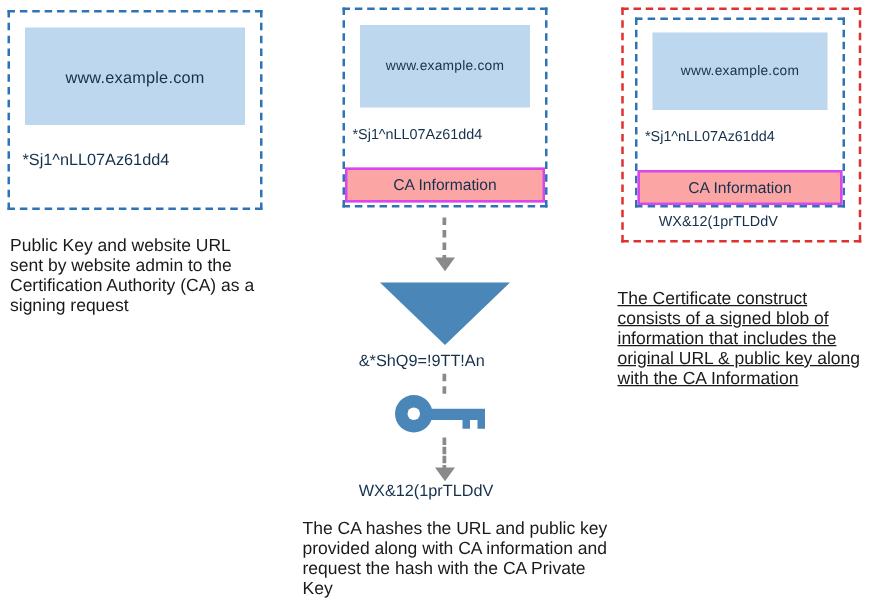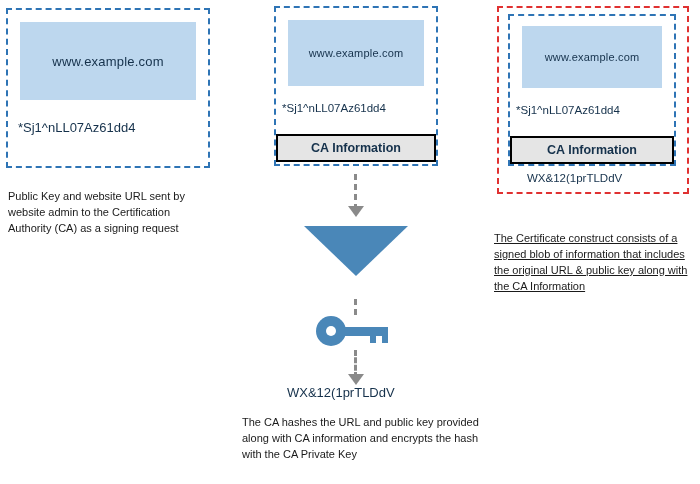--- a/index.html
+++ b/index.html
@@ -54,35 +54,34 @@
   .mono {
     font-family: Liberation Sans, sans-serif;
     font-size: 13px;
     color: #15314b;
     white-space: nowrap;
   }
   .mono.sm { font-size: 11.5px; }
 
   
   .ca-box {
-    border: 2px solid #000000;
-    box-sizing: border-box;
-    background: #e5e5e5;
+    border: 2px solid #d946ef;
+    box-sizing: border-box;
+    background: #fca5a5;
     display: flex;
     align-items: center;
     justify-content: center;
     font-size: 14px;
     color: #15314b;
-    font-weight: bold;
   }
   .ca-box.sm { font-size: 12.5px; }
 
   
   .caption {
-    font-size: 11px;
+    font-size: 14px;
     line-height: 16px;
     color: #1a1a1a;
   }
 
   
   .funnel {
     width: 0; height: 0;
     border-left: 52px solid transparent;
     border-right: 52px solid transparent;
     border-top: 50px solid #4a87b8;
@@ -159,41 +158,42 @@
 
   <div class="abs ca-box sm" style="left:276px; top:134px; width:160px; height:28px;">CA Information</div>
 
   <div class="abs" style="left:354px; top:174px; width:6px; height:36px;">
     <div class="arrow-line" style="height:36px;"></div>
   </div>
   <div class="abs arrow-head" style="left:348px; top:206px;"></div>
 
   <div class="abs funnel" style="left:304px; top:226px;"></div>
 
+  <div class="abs mono" style="left:287px; top:281px;">&amp;*ShQ9=!9TT!An</div>
 
   <div class="abs" style="left:354px; top:299px; width:6px; height:16px;">
     <div class="arrow-line" style="height:16px;"></div>
   </div>
 
   <div class="abs key-wrap" style="left:316px; top:316px;">
     <div class="key-ring"></div>
     <div class="key-hole"></div>
     <div class="key-shaft"></div>
     <div class="key-tooth1"></div>
     <div class="key-tooth2"></div>
   </div>
 
   <div class="abs" style="left:354px; top:350px; width:6px; height:28px;">
     <div class="arrow-line" style="height:28px;"></div>
   </div>
   <div class="abs arrow-head" style="left:348px; top:374px;"></div>
 
   <div class="abs mono" style="left:287px; top:385px;">WX&amp;12(1prTLDdV</div>
 
-  <div class="abs caption" style="left:242px; top:414px; width:252px;">The CA hashes the URL and public key provided along with CA information and encrypts the hash with the CA Private Key</div>
+  <div class="abs caption" style="left:242px; top:414px; width:252px;">The CA hashes the URL and public key provided along with CA information and request the hash with the CA Private Key</div>
 
   <div class="abs dashed-red" style="left:497px; top:6px; width:192px; height:188px;"></div>
 
   <div class="abs dashed-blue" style="left:508px; top:14px; width:168px; height:152px;"></div>
 
   <div class="abs site-box" style="left:522px; top:26px; width:140px; height:62px;">
     <span class="site-url small">www.example.com</span>
   </div>
 
   <div class="abs mono sm" style="left:516px; top:104px;">*Sj1^nLL07Az61dd4</div>

